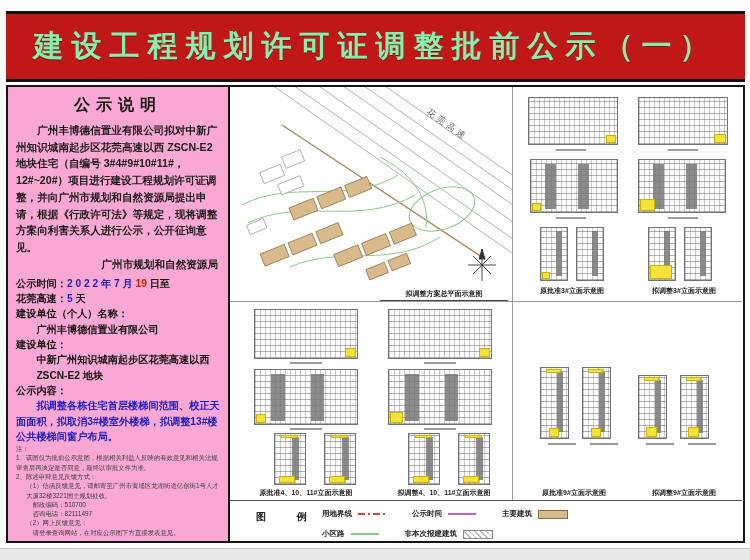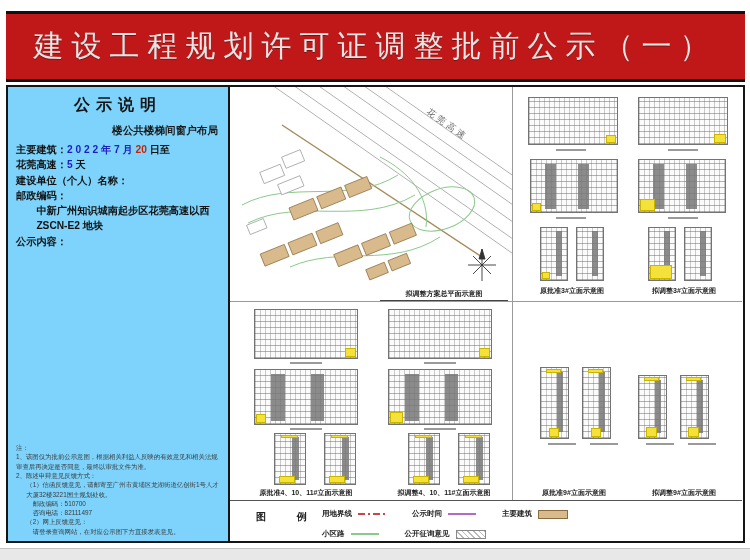--- a/index.html
+++ b/index.html
@@ -5,30 +5,30 @@
   html,body{margin:0;padding:0;}
   body{width:750px;height:560px;overflow:hidden;background:#ffffff;
        font-family:"Liberation Sans","DejaVu Sans",sans-serif;}
   .page{position:relative;width:750px;height:560px;background:#fff;}
 
   
   .top-rule{position:absolute;left:6px;top:11px;width:739px;height:3px;background:#111;}
   .banner{position:absolute;left:6px;top:14px;width:739px;height:68px;
           background:#c01818;border-bottom:3px solid #111;box-sizing:border-box;
           display:flex;align-items:center;justify-content:center;}
-  .banner-title{color:#e5e5e5;font-size:30px;font-weight:normal;letter-spacing:8px;
+  .banner-title{color:#86efac;font-size:30px;font-weight:bold;letter-spacing:8px;
                 white-space:nowrap;text-shadow:0 1px 0 rgba(0,0,0,.35);}
 
   
   .content{position:absolute;left:6px;top:85px;width:739px;height:458px;
            border:2px solid #151515;box-sizing:border-box;display:flex;background:#fff;}
 
   
   .left-panel{width:222px;box-sizing:border-box;border-right:2px solid #151515;
-              background:#7dd3fc;padding:6px 8px 5px 8px;display:flex;flex-direction:column;}
+              background:#f9a8d4;padding:6px 8px 5px 8px;display:flex;flex-direction:column;}
   .panel-title{text-align:center;font-size:16px;font-weight:bold;color:#111;
                letter-spacing:6px;margin:2px 0 6px 0;}
   .para{font-size:10.6px;line-height:1.58;font-weight:600;color:#1a1a1a;
         text-indent:2em;margin:0;}
   .authority{font-size:10.6px;font-weight:700;color:#1a1a1a;text-align:right;
              margin:2px 2px 4px 0;}
   .fields{font-size:10.2px;line-height:1.5;font-weight:700;color:#111;}
   .fields .row{margin:0;}
   .blue{color:#1d1dc0;}
   .red{color:#cc2200;}
@@ -102,30 +102,33 @@
   <div class="top-rule"></div>
 
   <div class="banner">
     <span class="banner-title">建设工程规划许可证调整批前公示（一）</span>
   </div>
 
   <div class="content">
 
     <aside class="left-panel">
       <div class="panel-title">公示说明</div>
-      <div class="authority">楼公共楼梯间窗户布局</div>
+      <p class="para">广州丰博德信置业有限公司拟对中新广州知识城南起步区花莞高速以西 ZSCN-E2 地块住宅（自编号 3#4#9#10#11#，12#~20#）项目进行建设工程规划许可证调整，并向广州市规划和自然资源局提出申请，根据《行政许可法》等规定，现将调整方案向利害关系人进行公示，公开征询意见。</p>
+      <div class="authority">广州市规划和自然资源局</div>
 
       <div class="fields">
-        <div class="row"><span>主要建筑：</span><span class="blue">2 0 2 2 年 7 月 </span><span class="red">20</span><span> 日至</span></div>
+        <div class="row"><span>公示时间：</span><span class="blue">2 0 2 2 年 7 月 </span><span class="red">19</span><span> 日至</span></div>
         <div class="row"><span>花莞高速：</span><span class="blue">5</span><span> 天</span></div>
         <div class="row">建设单位（个人）名称：</div>
-        <div class="row">邮政编码：</div>
+        <div class="row indent2">广州丰博德信置业有限公司</div>
+        <div class="row">建设单位：</div>
         <div class="row indent2">中新广州知识城南起步区花莞高速以西 ZSCN-E2 地块</div>
         <div class="row">公示内容：</div>
       </div>
+      <p class="content-blue">拟调整各栋住宅首层楼梯间范围、校正天面面积，拟取消3#楼室外楼梯，拟调整13#楼公共楼梯间窗户布局。</p>
 
       <div class="spacer"></div>
 
       <div class="notes">
         <div>注：</div>
         <div>1、该图仅为批前公示意图，根据相关利益人反映的有效意见和相关法规审查后再决定是否同意，最终以审批文件为准。</div>
         <div>2、陈述申辩意见反馈方式：</div>
         <div class="ind1">（1）信函反馈意见，请邮寄至广州市黄埔区龙湖街道亿创街1号人才大厦32楼3221国土规划处收。</div>
         <div class="ind2">邮政编码：510700</div>
         <div class="ind2">咨询电话：82111497</div>
@@ -330,21 +333,21 @@
             <span class="llabel">主要建筑</span>
             <span class="sw sw-tan"></span>
           </div>
         </div>
         <div class="lrow lrow2">
           <div class="litem">
             <span class="llabel">小区路</span>
             <span class="sw sw-green"></span>
           </div>
           <div class="litem">
-            <span class="llabel">公开征询意见</span>
+            <span class="llabel">非本次报建建筑</span>
             <span class="sw sw-hatch"></span>
           </div>
         </div>
       </div>
     </main>
   </div>
 
   <div class="bottom-strip"></div>
 </div>
 

